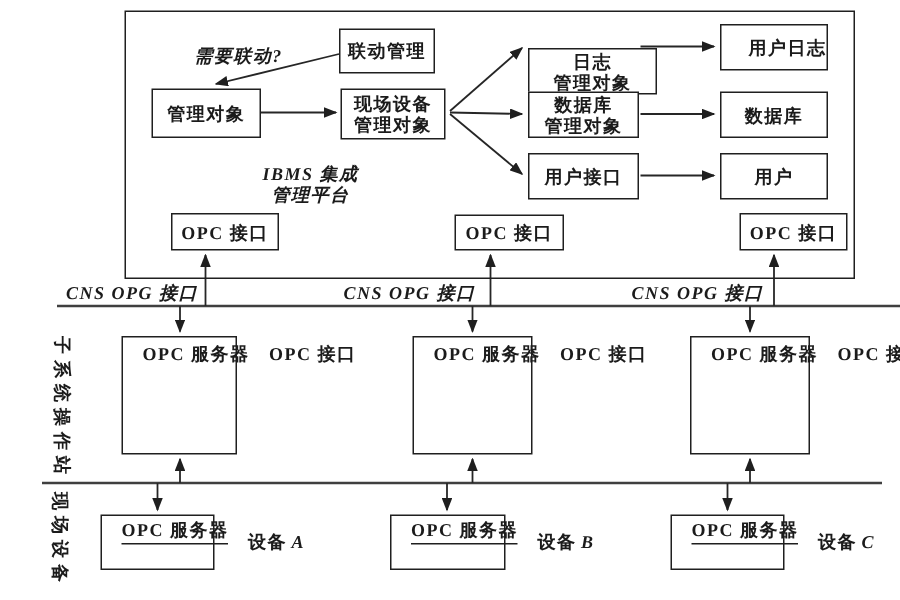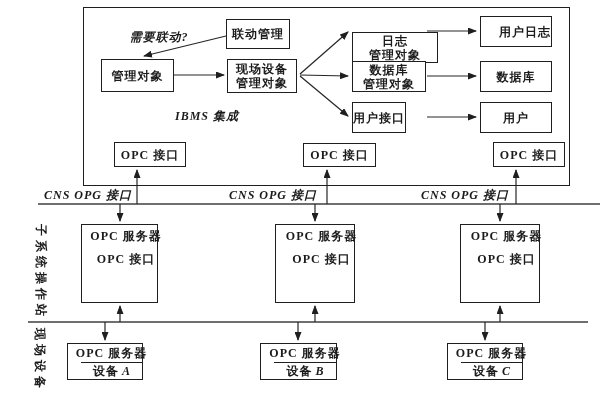--- a/index.html
+++ b/index.html
@@ -17,21 +17,21 @@
     font-size:12px;line-height:14px;letter-spacing:1px;text-align:center;
     box-sizing:border-box;
   }
   .outer-frame{position:absolute;border:1px solid #1f1f1f;box-sizing:border-box;background:transparent;}
   .label{
     position:absolute;font-size:12px;line-height:14px;letter-spacing:1px;
     text-align:center;white-space:nowrap;font-style:italic;
   }
   .stack{
     position:absolute;border:1px solid #1f1f1f;background:#ffffff;
-    display:flex;flex-direction:column;box-sizing:border-box;
+    display:flex;flex-direction:row;box-sizing:border-box;
     font-size:12px;letter-spacing:1px;text-align:center;
   }
   .stack .row{
     display:flex;flex-direction:column;align-items:center;justify-content:center;
     flex:0 0 auto;box-sizing:border-box;line-height:13px;
   }
   .stack .row.mid{flex:1 1 auto;border-top:1px solid #1f1f1f;border-bottom:1px solid #1f1f1f;}
   .vlabel{
     position:absolute;font-size:12px;line-height:14px;letter-spacing:4px;
     text-align:center;white-space:nowrap;transform:rotate(90deg);
@@ -94,20 +94,21 @@
       <line x1="105" y1="322" x2="105" y2="340" marker-end="url(#arr)"></line>
       <line x1="298" y1="322" x2="298" y2="340" marker-end="url(#arr)"></line>
       <line x1="485" y1="322" x2="485" y2="340" marker-end="url(#arr)"></line>
     </g>
   </svg>
 
   <div class="outer-frame" style="left:83px;top:7px;width:487px;height:179px;"></div>
 
   <div class="label" style="left:157px;top:109px;width:100px;">
     <div>IBMS 集成</div>
+    <div>管理平台</div>
   </div>
 
   <div class="label" style="left:124px;top:30px;width:70px;">需要联动?</div>
 
   <div class="box" style="left:226px;top:19px;width:64px;height:30px;">联动管理</div>
 
   <div class="box" style="left:101px;top:59px;width:73px;height:33px;">管理对象</div>
 
   <div class="box" style="left:227px;top:59px;width:70px;height:34px;">
     <div>现场设备</div>
@@ -121,21 +122,21 @@
 
   <div class="box" style="left:480px;top:16px;width:72px;height:31px;padding-left:18px;">用户日志</div>
 
   <div class="box" style="left:352px;top:61px;width:74px;height:31px;">
     <div>数据库</div>
     <div>管理对象</div>
   </div>
 
   <div class="box" style="left:480px;top:61px;width:72px;height:31px;">数据库</div>
 
-  <div class="box" style="left:352px;top:102px;width:54px;height:31px;">用户接口</div>
+  <div class="box" style="left:352px;top:102px;width:74px;height:31px;">用户接口</div>
 
   <div class="box" style="left:480px;top:102px;width:72px;height:31px;">用户</div>
 
   <div class="box nw" style="left:101px;top:142px;width:72px;height:25px;">OPC 接口</div>
   <div class="box nw" style="left:290px;top:143px;width:73px;height:24px;">OPC 接口</div>
   <div class="box nw" style="left:480px;top:142px;width:72px;height:25px;">OPC 接口</div>
 
   <div class="label" style="left:44px;top:188px;">CNS OPG 接口</div>
   <div class="label" style="left:229px;top:188px;">CNS OPG 接口</div>
   <div class="label" style="left:421px;top:188px;">CNS OPG 接口</div>

